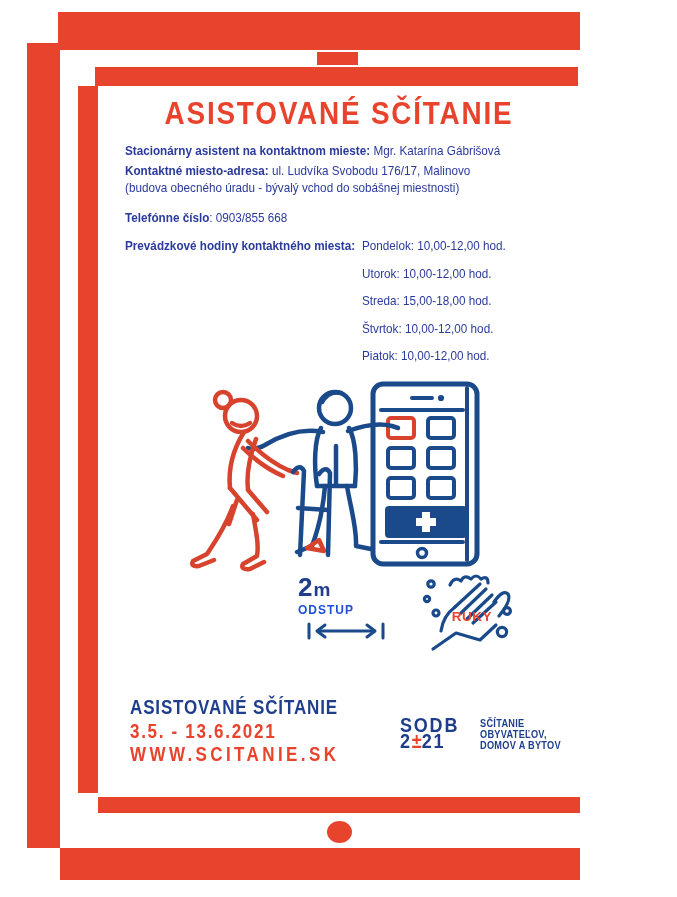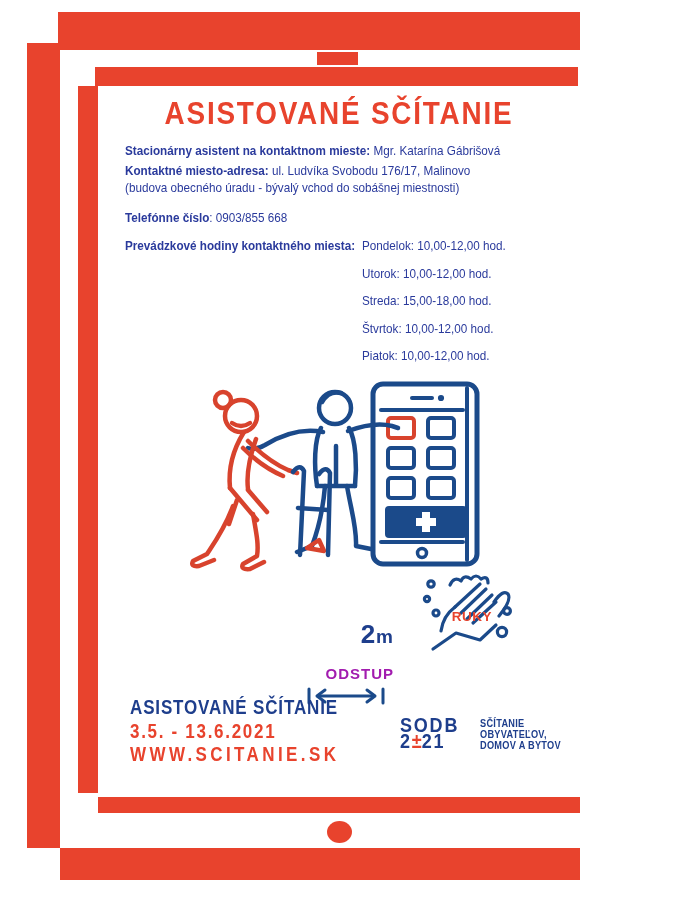--- a/index.html
+++ b/index.html
@@ -23,24 +23,24 @@
   .b{font-weight:bold;}
   .days-col{
     position:absolute;left:264px;top:151px;color:#2a3a9c;font-size:13px;
     transform:scaleX(.9);transform-origin:0 0;white-space:nowrap;
   }
   .days-col div{height:27.5px;line-height:17px;}
 
   .illus{position:absolute;left:87px;top:292px;}
 
   .mask-wrap{position:absolute;left:68px;top:510px;}
-  .dist-wrap{position:absolute;left:200px;top:535px;width:96px;text-align:right;}
+  .dist-wrap{position:absolute;left:200px;top:488px;width:96px;text-align:left;}
   .dist-big{color:#1e3e8c;font-weight:bold;font-size:26px;line-height:26px;letter-spacing:1px;}
   .dist-big .small-m{font-size:19px;}
-  .dist-label{color:#a21caf;font-weight:bold;font-size:15px;letter-spacing:1px;margin-top:15px;}
+  .dist-label{color:#1d4ed8;font-weight:bold;font-size:12px;letter-spacing:1px;margin-top:0;}
   .hands-wrap{position:absolute;left:322px;top:485px;}
 
   .campaign{
     position:absolute;left:32px;top:610px;color:#1e3e8c;font-size:20px;font-weight:bold;
     letter-spacing:1px;transform:scaleX(.85);transform-origin:0 0;white-space:nowrap;
   }
   .dates{
     position:absolute;left:32px;top:634px;color:#e8432d;font-size:20px;font-weight:bold;
     letter-spacing:2px;transform:scaleX(.85);transform-origin:0 0;white-space:nowrap;
   }

